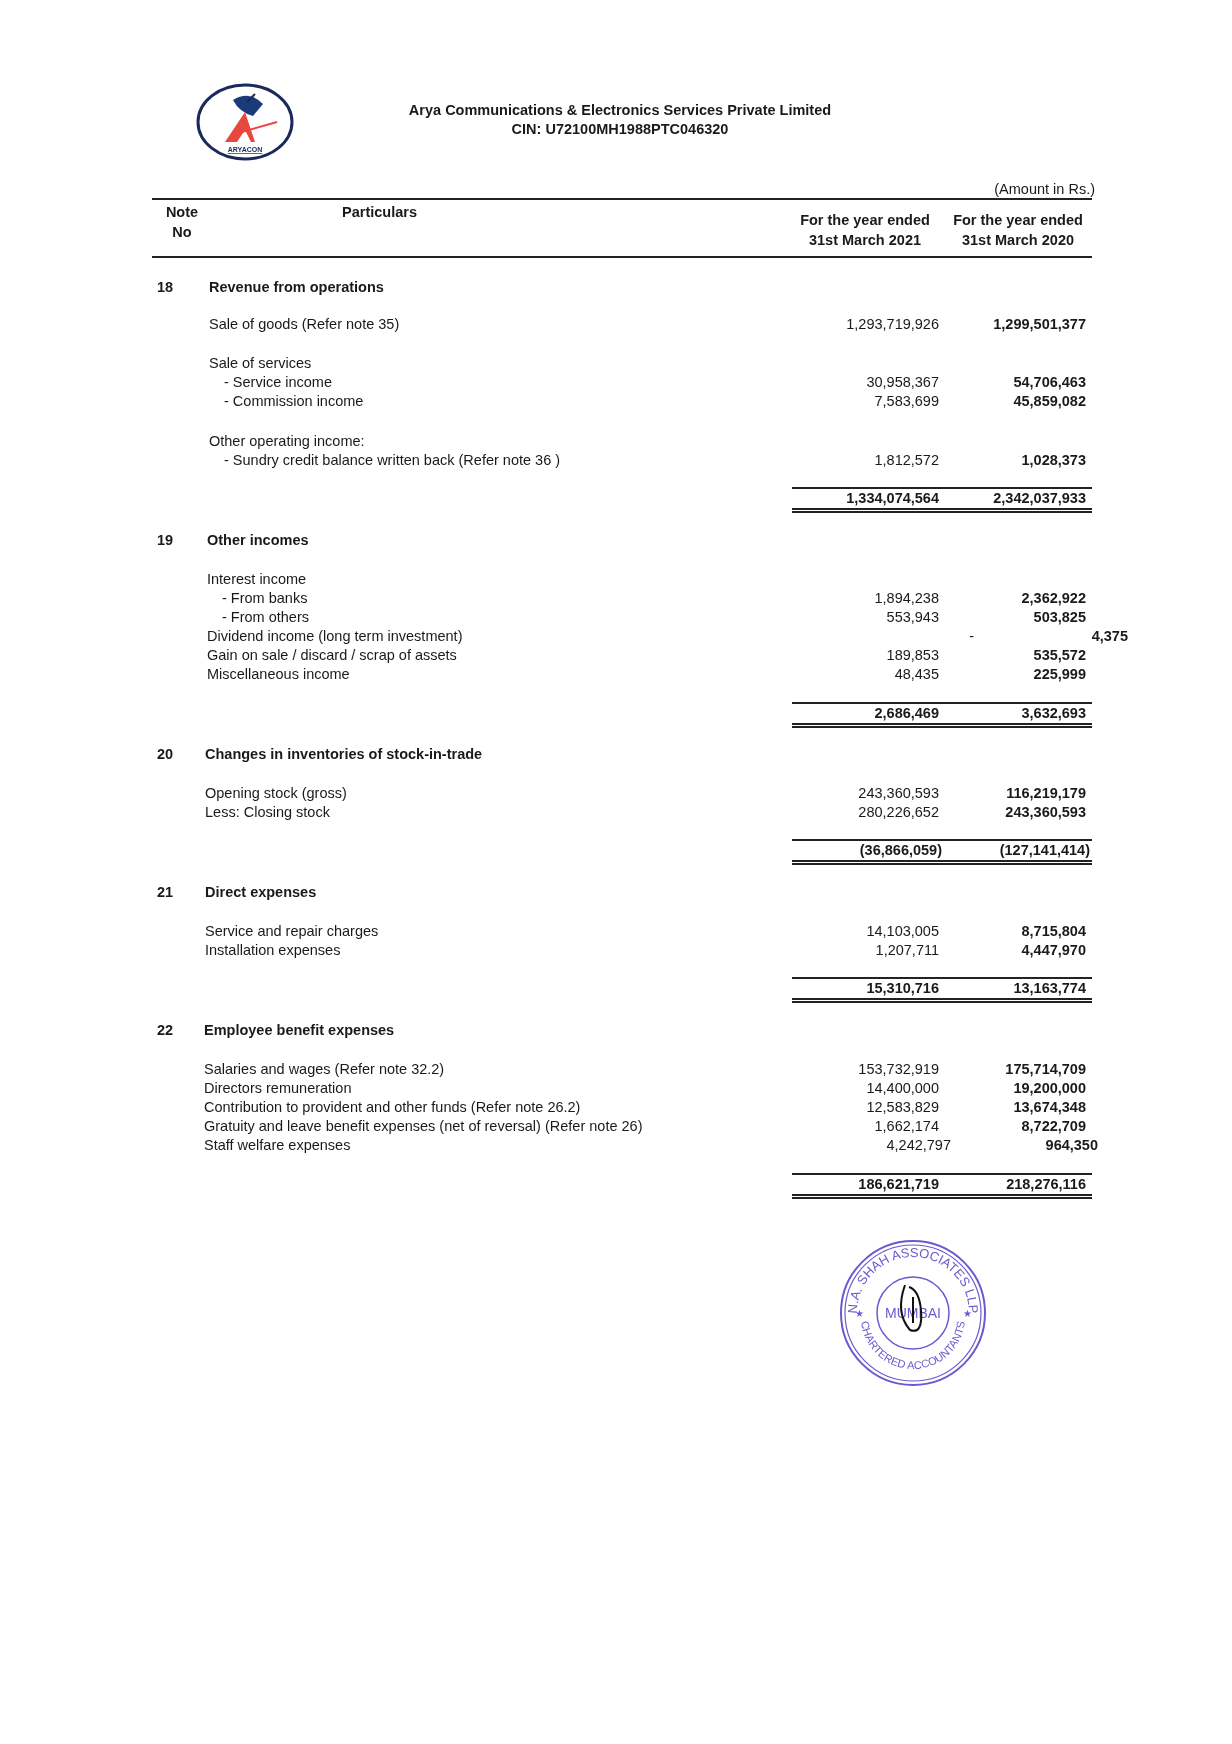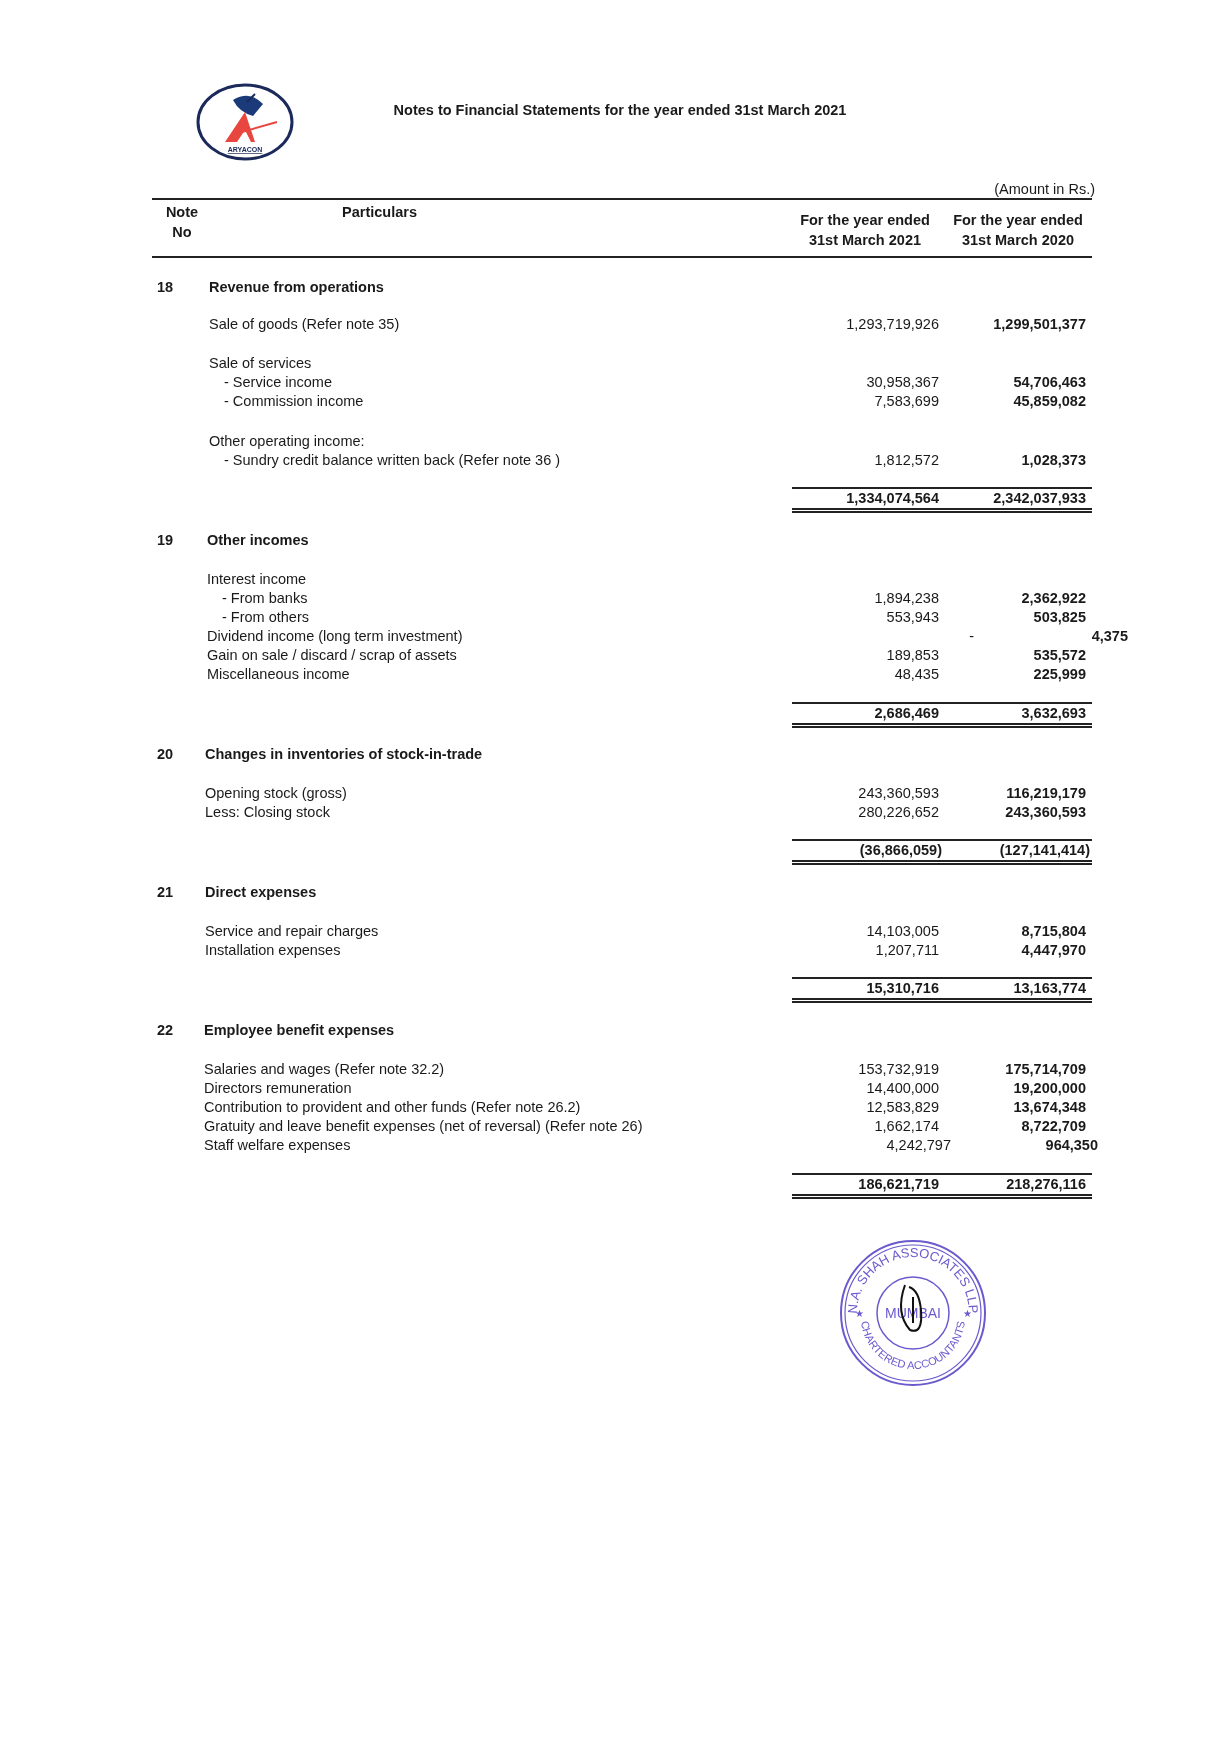--- a/index.html
+++ b/index.html
@@ -32,21 +32,22 @@
     <ellipse cx="50" cy="40" rx="47" ry="37" fill="#fff" stroke="#1b2a5a" stroke-width="3"></ellipse>
     <path d="M38 18 Q55 8 68 22 L58 34 Q44 30 38 18 Z" fill="#1b3a7a"></path>
     <line x1="52" y1="20" x2="60" y2="12" stroke="#1b2a5a" stroke-width="2"></line>
     <path d="M50 30 L30 60 L42 60 L50 48 L56 60 L60 60 Z" fill="#e8473f"></path>
     <line x1="40" y1="52" x2="82" y2="40" stroke="#e8473f" stroke-width="2"></line>
     <text x="50" y="70" text-anchor="middle" font-size="7" font-weight="bold" fill="#1b2a5a" font-family="Liberation Sans, sans-serif" text-decoration="underline">ARYACON</text>
   </svg>
 </div>
 
 <div class="abs hdr">
-  <div>Notes to Financial Statements for the year ended 31st  March 2021</div>
+  <div>Arya Communications &amp; Electronics Services Private Limited</div>
+  <div>CIN: U72100MH1988PTC046320</div>
 </div>
 
 <div class="abs amount-note">(Amount in Rs.)</div>
 <div class="abs rule" style="left:152px;top:198px;width:940px;"></div>
 
 <div class="abs colhead" style="left:162px;top:202px;text-align:center;width:40px;">
   <div>Note</div>
     <div>No</div>
 </div>
 <div class="abs colhead" style="left:342px;top:202px;">Particulars</div>

